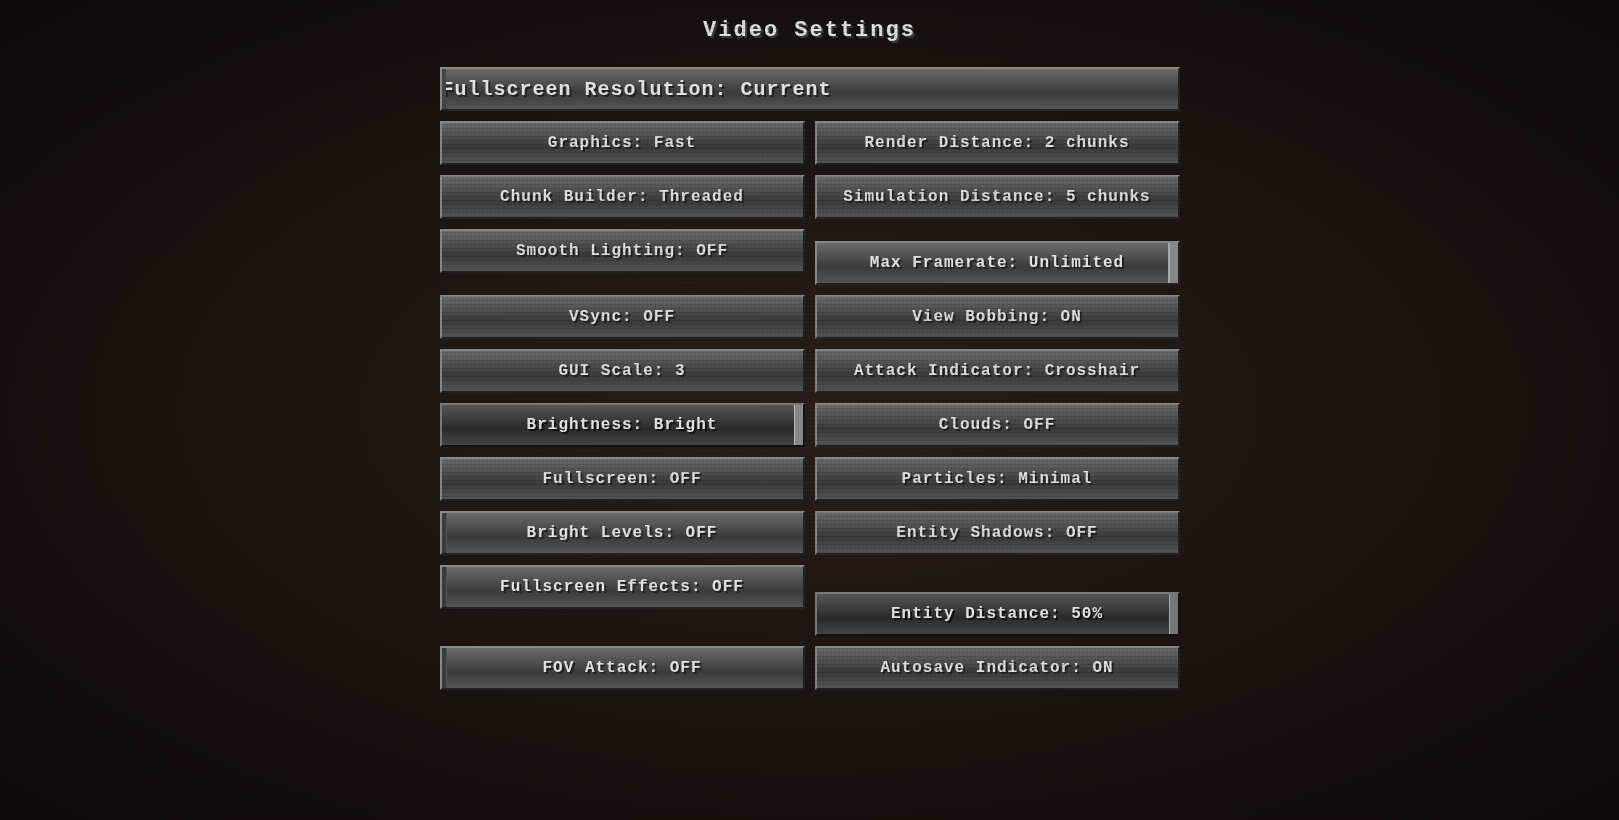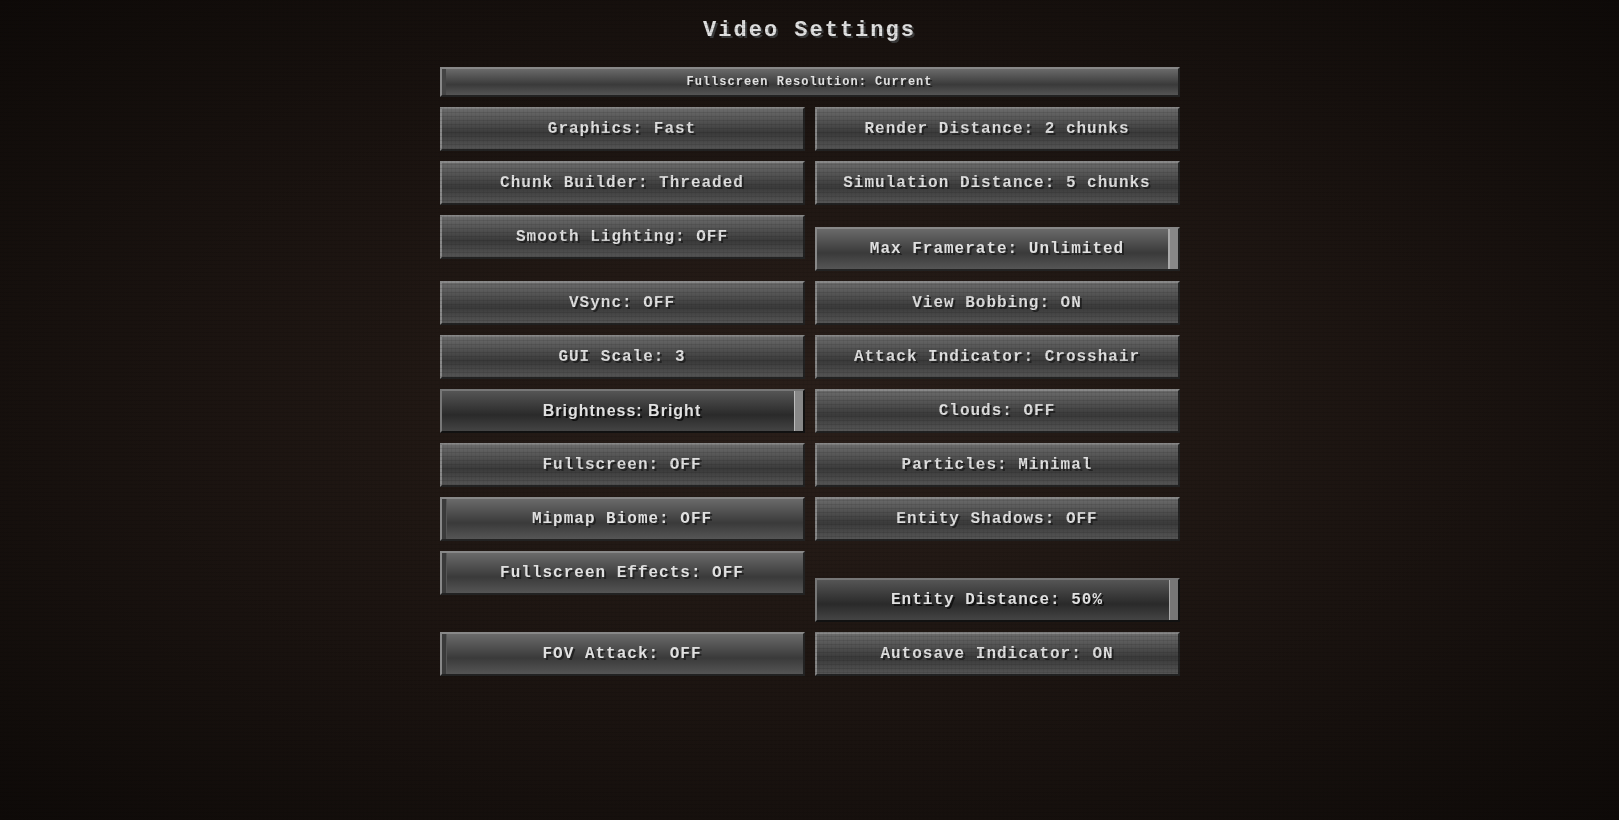--- a/index.html
+++ b/index.html
@@ -59,34 +59,34 @@
     .settings-container {
       width: 740px;
       display: flex;
       flex-direction: column;
       gap: 10px;
     }
 
     
     .btn-full {
       width: 100%;
-      height: 30px;
+      height: 44px;
       background: linear-gradient(180deg, #6a6a6a 0%, #4a4a4a 40%, #3a3a3a 60%, #555 100%);
       border: none;
       border-top: 2px solid #888;
       border-left: 2px solid #888;
       border-right: 2px solid #222;
       border-bottom: 2px solid #222;
       color: #e0e0e0;
       font-family: 'Courier New', monospace;
-      font-size: 12px;
-      font-weight: bold;
-      letter-spacing: 1px;
-      cursor: pointer;
-      text-align: center;
+      font-size: 20px;
+      font-weight: bold;
+      letter-spacing: 1px;
+      cursor: pointer;
+      text-align: left;
       text-shadow: 2px 2px 0px #222;
       position: relative;
     }
 
     .btn-full::before {
       content: '';
       position: absolute;
       left: 0;
       top: 0;
       bottom: 0;
@@ -189,21 +189,21 @@
     .btn-brightness {
       flex: 1;
       height: 44px;
       background: linear-gradient(180deg, #555 0%, #383838 40%, #2a2a2a 60%, #444 100%);
       border: none;
       border-top: 2px solid #777;
       border-left: 2px solid #777;
       border-right: 2px solid #111;
       border-bottom: 2px solid #111;
       color: #e0e0e0;
-      font-family: Liberation Sans, sans-serif;
+      font-family: Liberation Mono, monospace;
       font-size: 16px;
       font-weight: bold;
       letter-spacing: 1px;
       cursor: pointer;
       text-align: center;
       text-shadow: 2px 2px 0px #111;
       position: relative;
       overflow: hidden;
     }
 
@@ -291,21 +291,21 @@
     <button class="btn-brightness">Brightness: Bright</button>
     <button class="btn-half">Clouds: OFF</button>
   </div>
 
   <div class="btn-row">
     <button class="btn-half">Fullscreen: OFF</button>
     <button class="btn-half">Particles: Minimal</button>
   </div>
 
   <div class="btn-row">
-    <button class="btn-half-stripe">Mipmap Biome: OFF</button>
+    <button class="btn-half-stripe">Bright Levels: OFF</button>
     <button class="btn-half">Entity Shadows: OFF</button>
   </div>
 
   <div class="btn-row">
     <button class="btn-half-stripe">Fullscreen Effects: OFF</button>
     <button class="btn-slider-track">Entity Distance: 50%</button>
   </div>
 
   <div class="btn-row">
     <button class="btn-half-stripe">FOV Attack: OFF</button>

